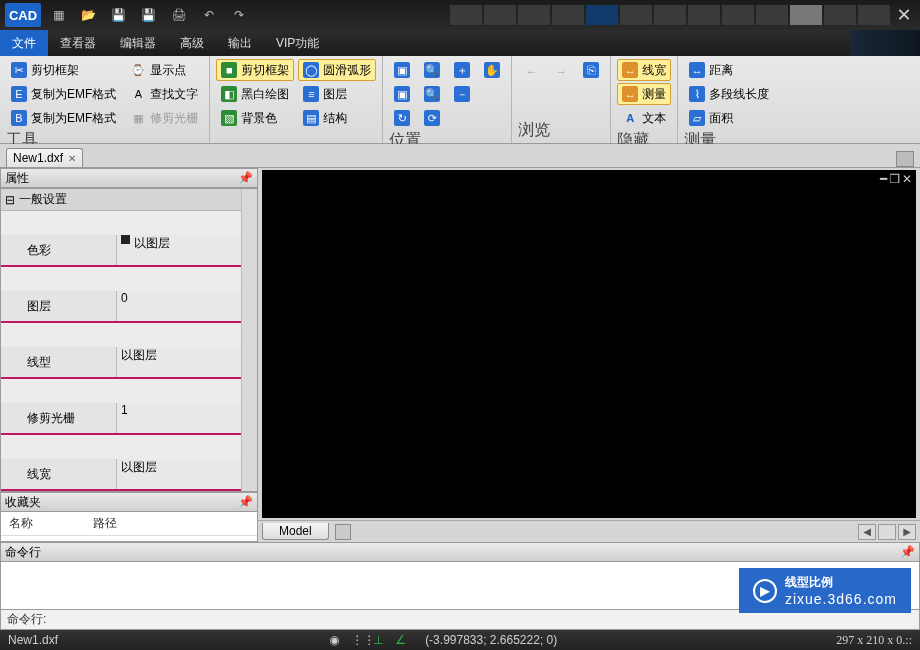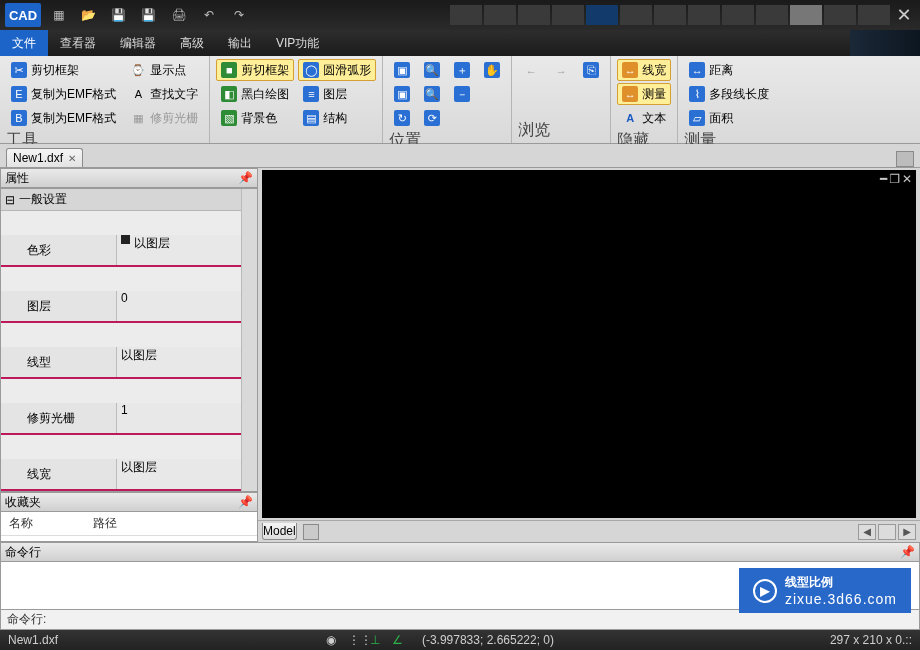--- a/index.html
+++ b/index.html
@@ -61,41 +61,41 @@
 .favbody { flex:1; background:#fff; border:1px solid #9a9a9a; border-top:none; }
 .favhead { display:flex; padding:3px 8px; gap:60px; color:#333; border-bottom:1px solid #dcdcdc; }
 
 .right { flex:1; display:flex; flex-direction:column; min-width:0; }
 .canvaswrap { flex:1; position:relative; background:#d6d6d6; padding:0 4px 0 4px; }
 .canvas { position:absolute; inset:2px 4px 2px 4px; background:#000; border:1px solid #000; }
 .wcicons { position:absolute; top:4px; right:8px; color:#c8c8c8; font-size:11px; display:flex; gap:2px; }
 .wcicons span { cursor:pointer; }
 
 .modelrow { height:22px; display:flex; align-items:center; background:#d6d6d6; padding:0 4px; gap:6px; border-top:1px solid #a8a8a8; }
-.modeltab { background:linear-gradient(#f4f4f4,#dedede); border:1px solid #8c8c8c; border-top:none; padding:1px 0; border-radius:0 0 3px 3px; }
+.modeltab { background:linear-gradient(#f4f4f4,#dedede); border:1px solid #8c8c8c; border-top:none; padding:1px 16px; border-radius:0 0 3px 3px; }
 .modeldrop { width:16px; height:16px; border:1px solid #8a8a8a; background:#cacaca; cursor:pointer; }
 .modelscroll { margin-left:auto; display:flex; gap:2px; }
 .modelscroll div { width:18px; height:16px; background:#dcdcdc; border:1px solid #9a9a9a; display:flex; align-items:center; justify-content:center; cursor:pointer; font-size:10px; color:#555; }
 .modelbar { width:50px; height:16px; background:#eaeaea; border:1px solid #9a9a9a; }
 
 
 .cmdhead { height:20px; background:linear-gradient(#eaeaea,#d0d0d0); border:1px solid #9a9a9a; display:flex; align-items:center; padding:4px 4px; }
 .cmdbody { height:48px; background:#fff; border:1px solid #9a9a9a; border-top:none; position:relative; }
 .watermark { position:absolute; right:8px; top:6px; background:#2868c9; color:#fff; padding:6px 14px; display:flex; align-items:center; gap:8px; font-size:18px; font-weight:bold; }
 .watermark small { font-size:14px; display:block; font-weight:normal; letter-spacing:1px; }
 .wmicon { width:24px; height:24px; border:2px solid #fff; border-radius:50%; display:flex; align-items:center; justify-content:center; }
 .cmdline { height:20px; background:#f1f1f1; border:1px solid #9a9a9a; border-top:none; display:flex; align-items:center; padding:0 6px; color:#333; }
 
 
 .status { height:20px; background:linear-gradient(#333,#222); color:#cfcfcf; display:flex; align-items:center; font-size:11px; }
 .status-file { padding:0 8px; }
 .status-mid { margin-left:auto; display:flex; gap:8px; align-items:center; }
 .status-ico { width:14px; height:14px; display:inline-block; }
 .status-coords { padding:0 8px; }
-.status-right { margin-left:auto; padding:0 8px; }
+.status-right { margin-left:auto; padding:0 8px;font-family:Liberation Serif, serif; }
 </style>
 </head>
 <body>
 
 <div class="titlebar">
   <div class="tb-icon tb-cad">CAD</div>
   <div class="tb-icon">▦</div>
   <div class="tb-icon">📂</div>
   <div class="tb-icon">💾</div>
   <div class="tb-icon">💾</div>

